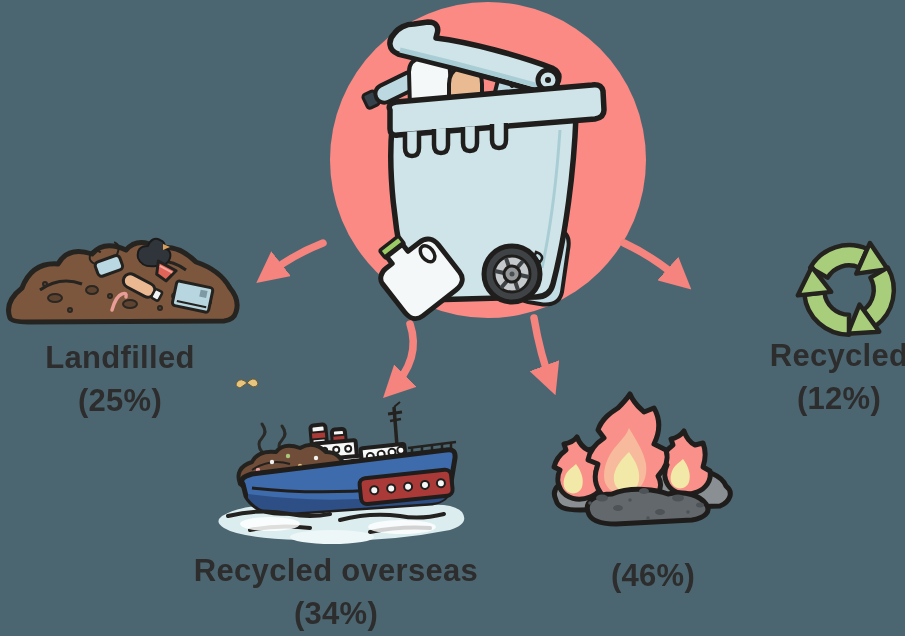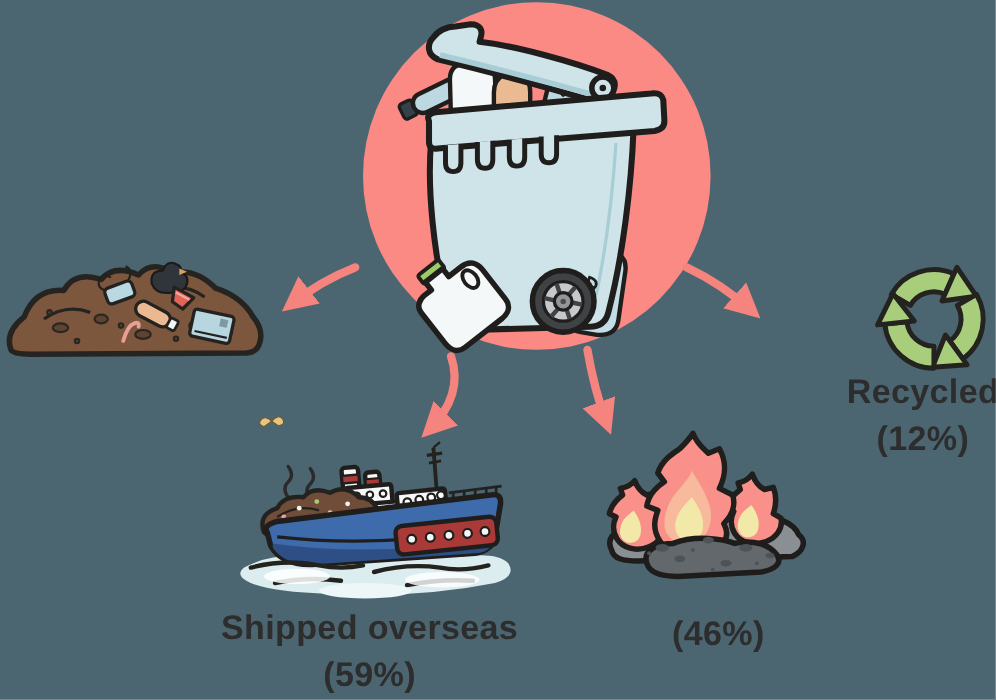--- a/index.html
+++ b/index.html
@@ -271,24 +271,28 @@
     </g>
   </g>
 
   <g transform="translate(849,290) scale(1.12)">
     <use href="#recycle-arrow"></use>
     <use href="#recycle-arrow" transform="rotate(120)"></use>
     <use href="#recycle-arrow" transform="rotate(240)"></use>
   </g>
 </svg>
 
+  <div class="label" style="left:0px; top:336px; width:240px;">
+    <div>Landfilled</div>
+    <div>(25%)</div>
+  </div>
 
   <div class="label" style="left:176px; top:549px; width:320px;">
-    <div>Shipped overseas</div>
-    <div>(59%)</div>
+    <div>Recycled overseas</div>
+    <div>(34%)</div>
   </div>
 
   <div class="label" style="left:523px; top:554px; width:260px;">
     <div>(46%)</div>
   </div>
 
   <div class="label" style="left:739px; top:334px; width:200px;">
     <div>Recycled</div>
     <div>(12%)</div>
   </div>

